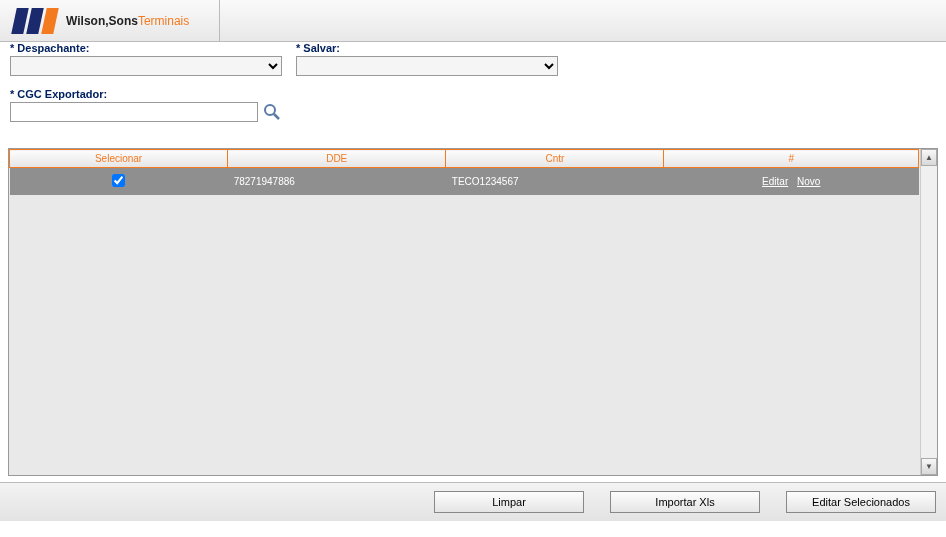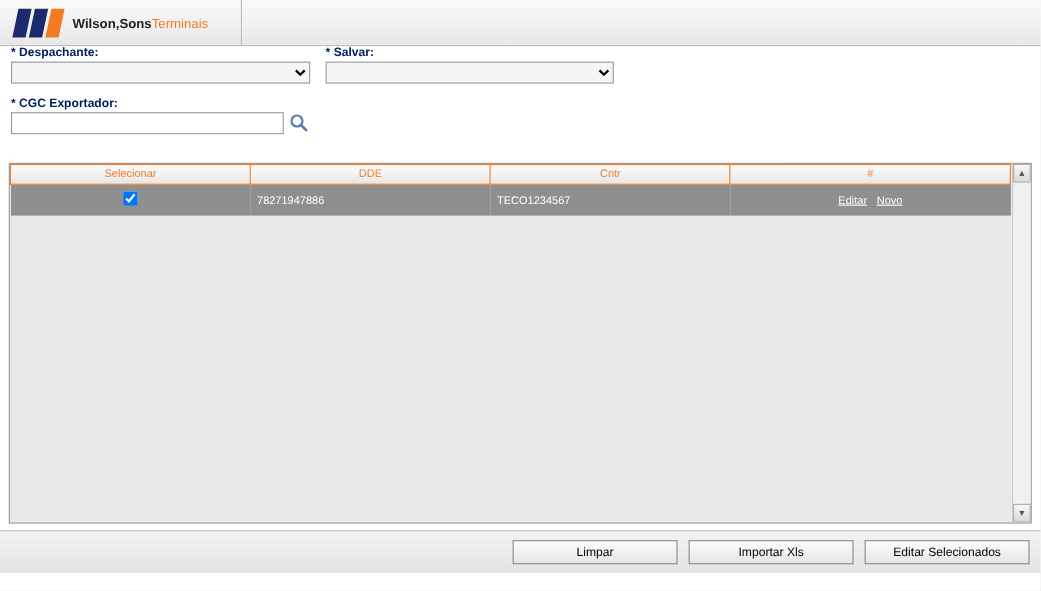--- a/index.html
+++ b/index.html
@@ -131,21 +131,21 @@
     display: flex; align-items: center; justify-content: center;
     font-size: 8px; color: #555;
   }
   
   .footer {
     border-top: 1px solid #bbb;
     background: linear-gradient(to bottom, #f3f3f3, #e3e3e3);
     padding: 8px 10px;
     display: flex;
     justify-content: flex-end;
-    gap: 10px;
+    gap: 26px;
     margin-top: 6px;
   }
   .footer button {
     width: 150px;
     height: 22px;
     background: linear-gradient(to bottom, #fdfdfd, #e5e5e5);
     border: 1px solid #888;
     font-size: 11px;
     cursor: pointer;
   }

